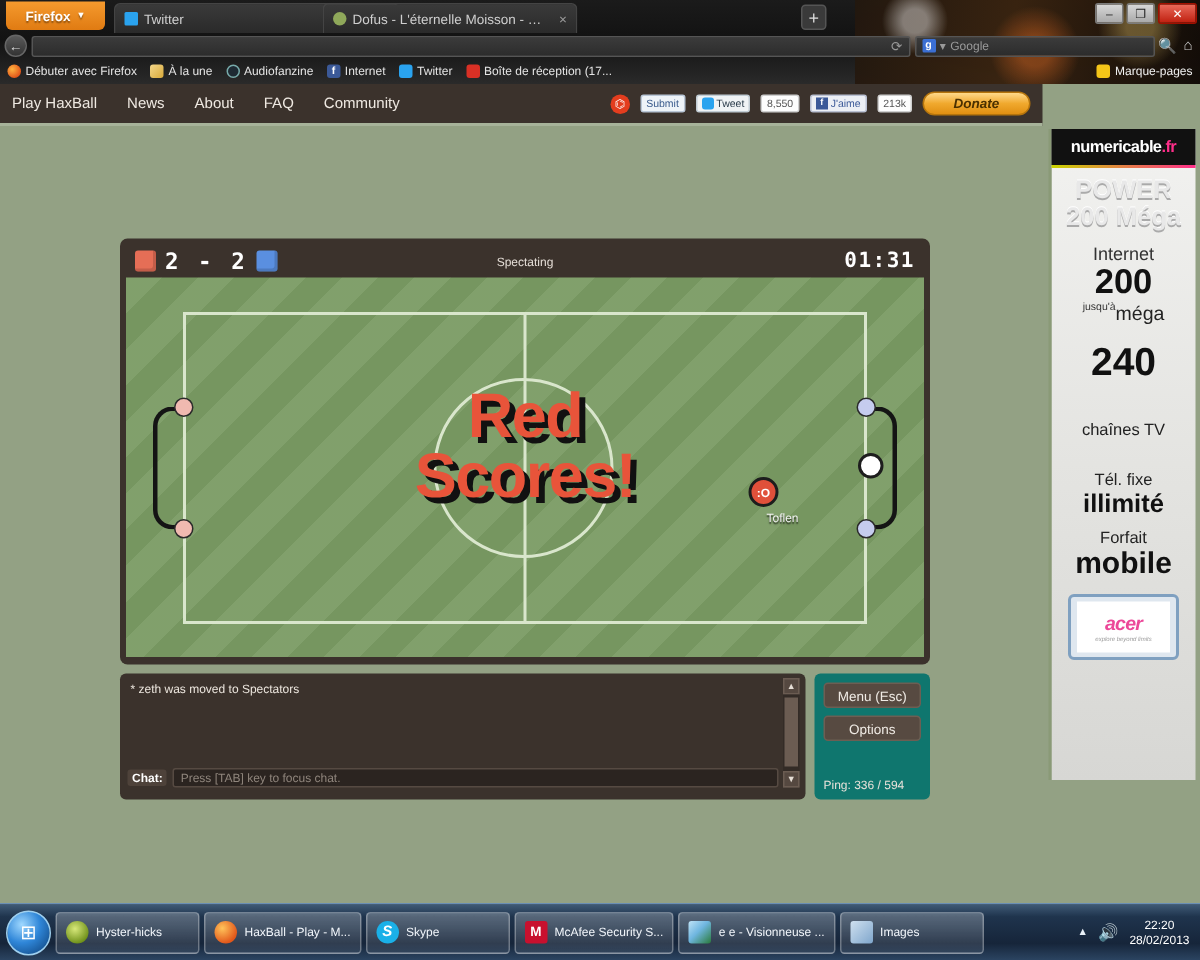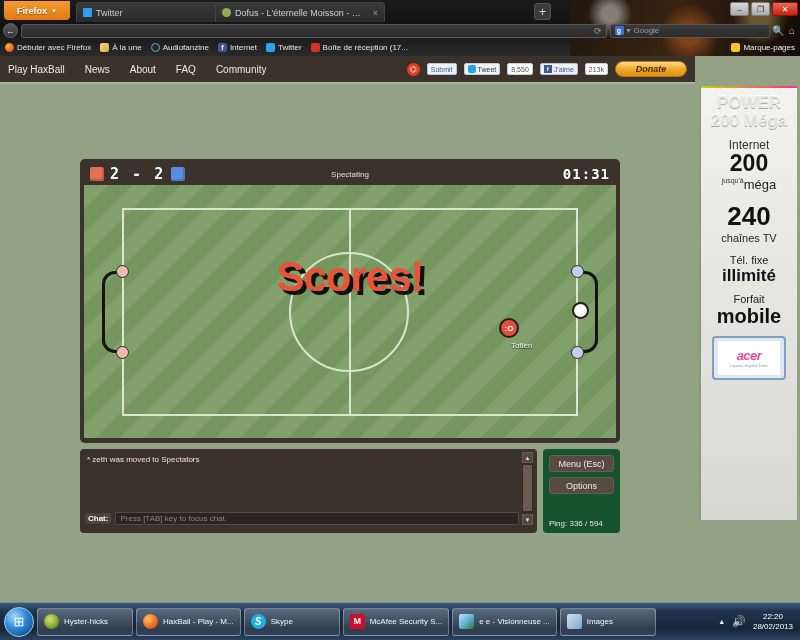--- a/index.html
+++ b/index.html
@@ -166,42 +166,42 @@
   .scroll { position:absolute; right:-1px; top:-2px; width:11px; height:73px; }
   .sc-btn { width:11px; height:11px; background:#554840; border:1px solid #6b5c52; color:#e6ded6; font-size:6px; display:flex; align-items:center; justify-content:center; }
   .sc-track { position:absolute; left:0; top:11px; width:11px; height:51px; background:#332b26; }
   .sc-thumb { position:absolute; left:1px; top:13px; width:9px; height:46px; background:#6b5c52; }
   .chatrow { display:flex; align-items:center; gap:4px; margin-top:3px; }
   .chatlbl { font-size:8px; font-weight:bold; color:#fff; background:#4e423a; padding:1px 3px; border-radius:2px;}
   .chatinput { flex:1; height:13px; background:#2b2420; border:1px solid #564a42; border-radius:2px;
     font-size:8px; color:#8f857c; padding:0 4px; display:flex; align-items:center; margin-right:13px;}
 
   .sidebtns { position:absolute; left:543px; top:393px; width:77px; height:84px;
-    background:#14532d; border-radius:4px; padding:6px; }
+    background:#0f766e; border-radius:4px; padding:6px; }
   .gbtn { width:100%; height:17px; background:#574a41; border:1px solid #6d5e53; border-radius:3px;
     color:#f0ebe5; font-size:9px; display:flex; align-items:center; justify-content:center; margin-bottom:5px; }
   .ping { position:absolute; left:6px; bottom:5px; font-size:8px; color:#e8e2da; }
 
   
   .ad { position:absolute; left:699px; top:30px; width:98px; height:434px;
     background:linear-gradient(180deg,#f2f2f0 0%,#e3e3e0 55%,#d7d7d4 100%);
     border-left:2px solid #8a9a77; }
   .ad-top { height:24px; background:#111; display:flex; align-items:center; justify-content:center; }
   .ad-brand { font-size:11px; color:#fff; font-weight:bold; letter-spacing:-.4px; }
   .ad-brand .dot { color:#ff2e8a; }
   .ad-rule { height:2px; background:linear-gradient(90deg,#c9d400 0%,#ff2e8a 100%); }
   .ad-body { padding:6px 4px; text-align:center; }
   .ad-power { font-size:17px; font-weight:bold; color:#e8e8e8; text-shadow:0 1px 0 #aaa, 0 -1px 0 #fff; line-height:1.05; }
   .ad-t1 { font-size:12px; color:#333; margin-top:8px; }
   .ad-big { font-size:23px; font-weight:bold; color:#111; line-height:1; display:inline-block; }
   .ad-sup { font-size:7px; color:#333; vertical-align:super; }
   .ad-mega { font-size:13px; color:#222; }
   .ad-240 { font-size:26px; font-weight:bold; color:#111; margin-top:8px; }
-  .ad-t2 { font-size:11px; color:#222; }
-  .ad-t3 { font-size:11px; color:#222; margin-top:10px; }
+  .ad-t2 { font-size:11px; color:#222;margin-top:24px; }
+  .ad-t3 { font-size:11px; color:#222; margin-top:21px; }
   .ad-il { font-size:17px; font-weight:bold; color:#111; }
   .ad-t4 { font-size:11px; color:#222; margin-top:7px; }
   .ad-mo { font-size:20px; font-weight:bold; color:#111; }
   .ad-phone { margin:8px auto 0; width:74px; height:44px; background:#dfe7ef;
     border:2px solid #7fa0c0; border-radius:4px; display:flex; align-items:center; justify-content:center; }
   .ad-acer { width:62px; height:34px; background:#fff; display:flex; flex-direction:column; align-items:center; justify-content:center; }
   .acer-word { font-size:13px; font-weight:bold; color:#ec4899; font-style:italic; letter-spacing:-.5px; }
   .acer-tag { font-size:4px; color:#9a9a9a; font-style:italic; }
 
   
@@ -384,20 +384,21 @@
         <div class="post post-blue" style="right:32px; top:161px;"></div>
 
         <div class="ball" style="right:27px; top:117px;"></div>
 
         <div class="player" style="left:415px; top:133px;">
           <span>:O</span>
         </div>
         <div class="pname" style="left:427px; top:156px;">Toflen</div>
 
         <div class="announce">
+          <div>Red</div>
           <div>Scores!</div>
         </div>
       </div>
     </div>
 
     <div class="chatwrap">
       <div class="chatlog">
         <div class="chatline">* zeth was moved to Spectators</div>
         <div class="scroll">
           <div class="sc-btn">▲</div>
@@ -418,20 +419,25 @@
       <div class="gbtn">
         <span>Menu (Esc)</span>
       </div>
       <div class="gbtn">
         <span>Options</span>
       </div>
       <div class="ping">Ping: 336 / 594</div>
     </div>
 
     <div class="ad">
+      <div class="ad-top">
+        <span class="ad-brand">
+          <span>numericable</span><span class="dot">.fr</span>
+        </span>
+      </div>
       <div class="ad-rule"></div>
       <div class="ad-body">
         <div class="ad-power">POWER</div>
         <div class="ad-power">200 Méga</div>
         <div class="ad-t1">Internet</div>
         <div>
           <span class="ad-big">200</span><span class="ad-sup">jusqu'à</span><span class="ad-mega">méga</span>
         </div>
         <div class="ad-240">240</div>
         <div class="ad-t2">chaînes TV</div>

